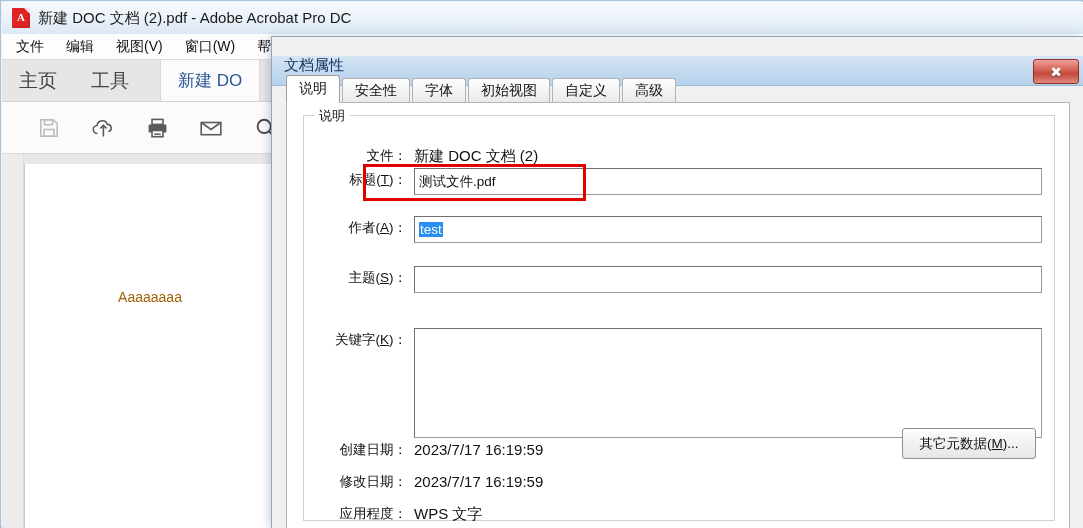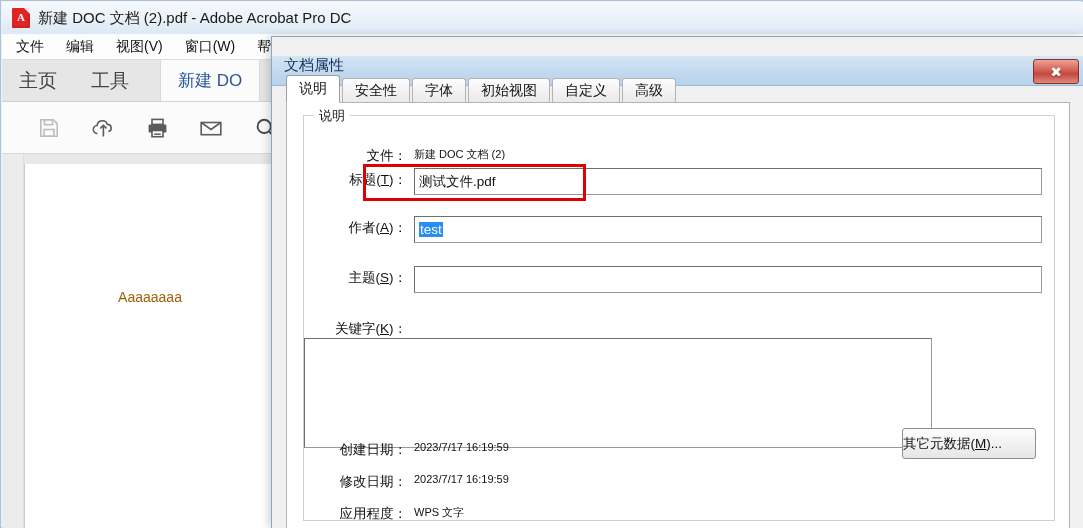--- a/index.html
+++ b/index.html
@@ -137,40 +137,40 @@
     position:absolute;left:10px;top:-9px;background:#fff;padding:0 5px;
     font-size:13px;color:#111;
   }
 
   .field-row{position:absolute;left:0;display:flex;align-items:flex-start;}
   .field-label{
     width:110px;text-align:right;font-size:13.5px;color:#111;
     padding-right:7px;padding-top:3px;box-sizing:border-box;white-space:nowrap;
   }
   .field-label u{text-decoration:underline;}
-  .static-value{font-size:11px;color:#111;padding-top:3px;white-space:nowrap;}
+  .static-value{font-size:15px;color:#111;padding-top:3px;white-space:nowrap;}
   .text-input{
     height:27px;background:#fff;box-sizing:border-box;
     border:1px solid #9a9a9a;border-top:1px solid #6f6f6f;border-left:1px solid #6f6f6f;
     font-size:13.5px;color:#111;padding:3px 4px;display:flex;align-items:center;
   }
   .sel-text{background:#2a8ef0;color:#fff;padding:0 1px;}
   .text-area{
     height:110px;background:#fff;box-sizing:border-box;
     border:1px solid #9a9a9a;border-top:1px solid #6f6f6f;border-left:1px solid #6f6f6f;
   }
   #red-highlight{
     position:absolute;left:59px;top:48px;width:223px;height:37px;
     border:3px solid #e00000;box-sizing:border-box;pointer-events:none;z-index:5;
   }
   #meta-button{
     position:absolute;right:18px;top:312px;width:134px;height:31px;
     background:linear-gradient(180deg,#fdfdfd 0%,#e6e6e6 100%);
     border:1px solid #8e8e8e;border-radius:3px;
-    display:flex;align-items:center;
+    display:flex;align-items:center;justify-content:center;
     font-size:13.5px;color:#111;cursor:pointer;box-sizing:border-box;
   }
   #meta-button u{text-decoration:underline;}
 </style>
 </head>
 <body>
 
 <div id="acrobat-window">
 
   <div id="title-bar">
@@ -283,21 +283,21 @@
         </div>
       </div>
 
       <div class="field-row" style="top:150px;">
         <div class="field-label"><span>主题(</span><u>S</u><span>)：</span></div>
         <div class="text-input" style="width:628px;">
           <span></span>
         </div>
       </div>
 
-      <div class="field-row" style="top:201px;flex-direction:column;">
+      <div class="field-row" style="top:212px;">
         <div class="field-label"><span>关键字(</span><u>K</u><span>)：</span></div>
         <div class="text-area" style="width:628px;">
           <span></span>
         </div>
       </div>
 
       <div class="field-row" style="top:322px;">
         <div class="field-label">创建日期：</div>
         <div class="static-value">2023/7/17 16:19:59</div>
       </div>

